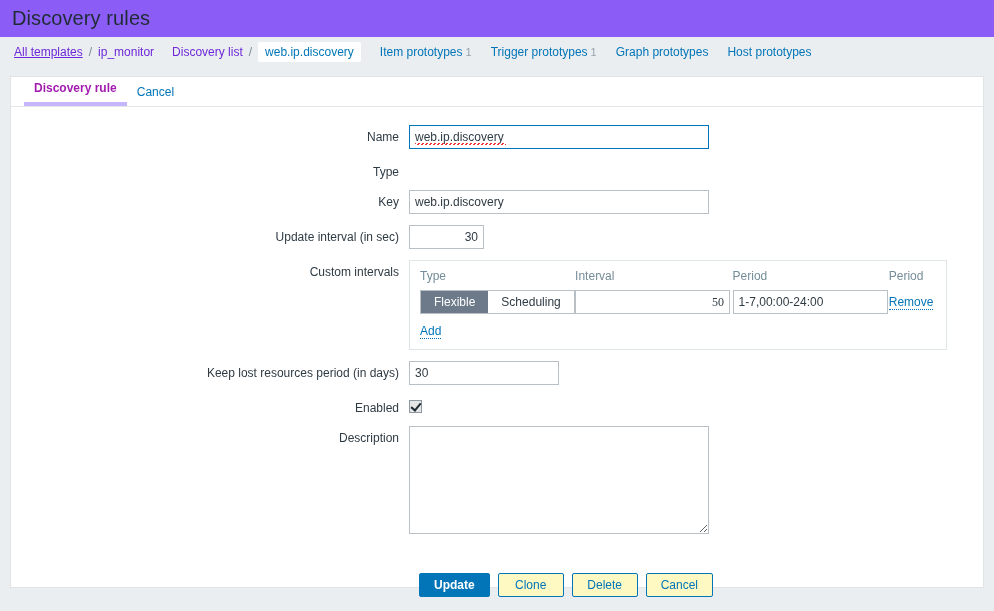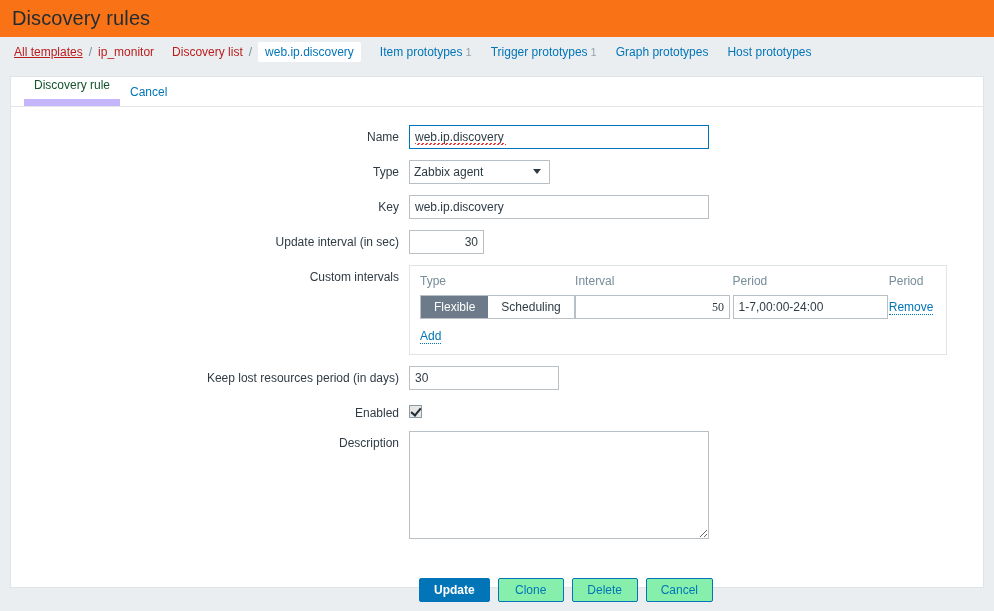--- a/index.html
+++ b/index.html
@@ -12,40 +12,40 @@
     color: #2f3b44;
     overflow: hidden;
   }
 
   
   .page-header {
     height: 37px;
     padding: 0 12px;
     display: flex;
     align-items: center;
-    background: #f97316;
+    background: #8b5cf6;
   }
   .page-title {
     font-size: 20px;
     font-weight: normal;
     color: #1f2c33;
     letter-spacing: 0.1px;
   }
 
   
   .breadcrumb-bar {
     height: 29px;
     padding: 0 14px;
     display: flex;
     align-items: center;
     background: #ebeef0;
     white-space: nowrap;
   }
   .crumb-link {
-    color: #b91c1c;
+    color: #6d28d9;
     font-size: 12px;
     text-decoration: none;
     cursor: pointer;
   }
   .crumb-link.underlined { text-decoration: underline; }
   .crumb-sep {
     color: #768d99;
     margin: 0 6px;
     font-size: 12px;
   }
@@ -91,23 +91,23 @@
     padding-left: 13px;
   }
   .tab {
     font-size: 12px;
     padding: 5px 10px 7px 10px;
     color: #0275b8;
     cursor: pointer;
     position: relative;
   }
   .tab.active {
-    color: #14532d;
-    border-bottom: 7px solid #c4b5fd;
-    font-weight: normal;
+    color: #a21caf;
+    border-bottom: 4px solid #c4b5fd;
+    font-weight: bold;
   }
 
   
   .form { padding-top: 18px; }
   .row {
     display: flex;
     align-items: flex-start;
     margin-bottom: 11px;
   }
   .label {
@@ -270,21 +270,21 @@
   }
   .btn {
     font-family: "Liberation Sans", sans-serif;
     font-size: 12px;
     height: 24px;
     min-width: 66px;
     padding: 0 14px;
     border-radius: 2px;
     cursor: pointer;
     border: 1px solid #0275b8;
-    background: #86efac;
+    background: #fef9c3;
     color: #0275b8;
     line-height: 22px;
     text-align: center;
   }
   .btn.primary {
     background: #0275b8;
     color: #ffffff;
     font-weight: bold;
   }
 </style>
@@ -331,28 +331,20 @@
       <div class="label">Name</div>
       <div class="field">
         <span class="spellcheck">
           <input type="text" class="w300 focused" value="web.ip.discovery" style="">
         </span>
       </div>
     </div>
 
     <div class="row">
       <div class="label">Type</div>
-      <div class="field">
-        <span class="select-wrap">
-          <select>
-            <option>Zabbix agent</option>
-          </select>
-          <span class="arrow"></span>
-        </span>
-      </div>
     </div>
 
     <div class="row">
       <div class="label">Key</div>
       <div class="field">
         <input type="text" class="w300" value="web.ip.discovery" style="">
       </div>
     </div>
 
     <div class="row">

